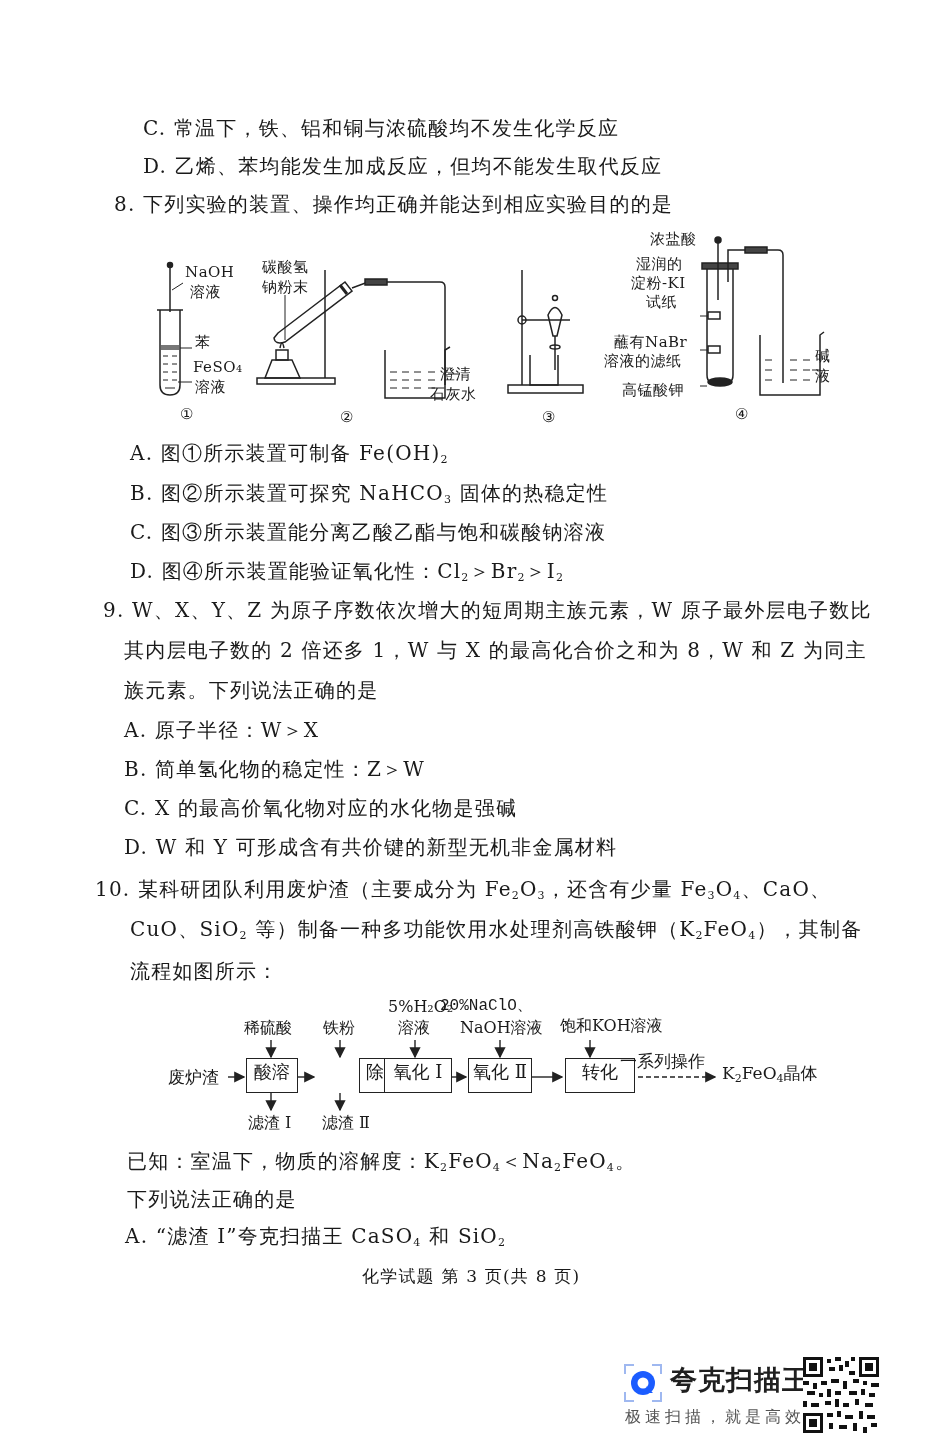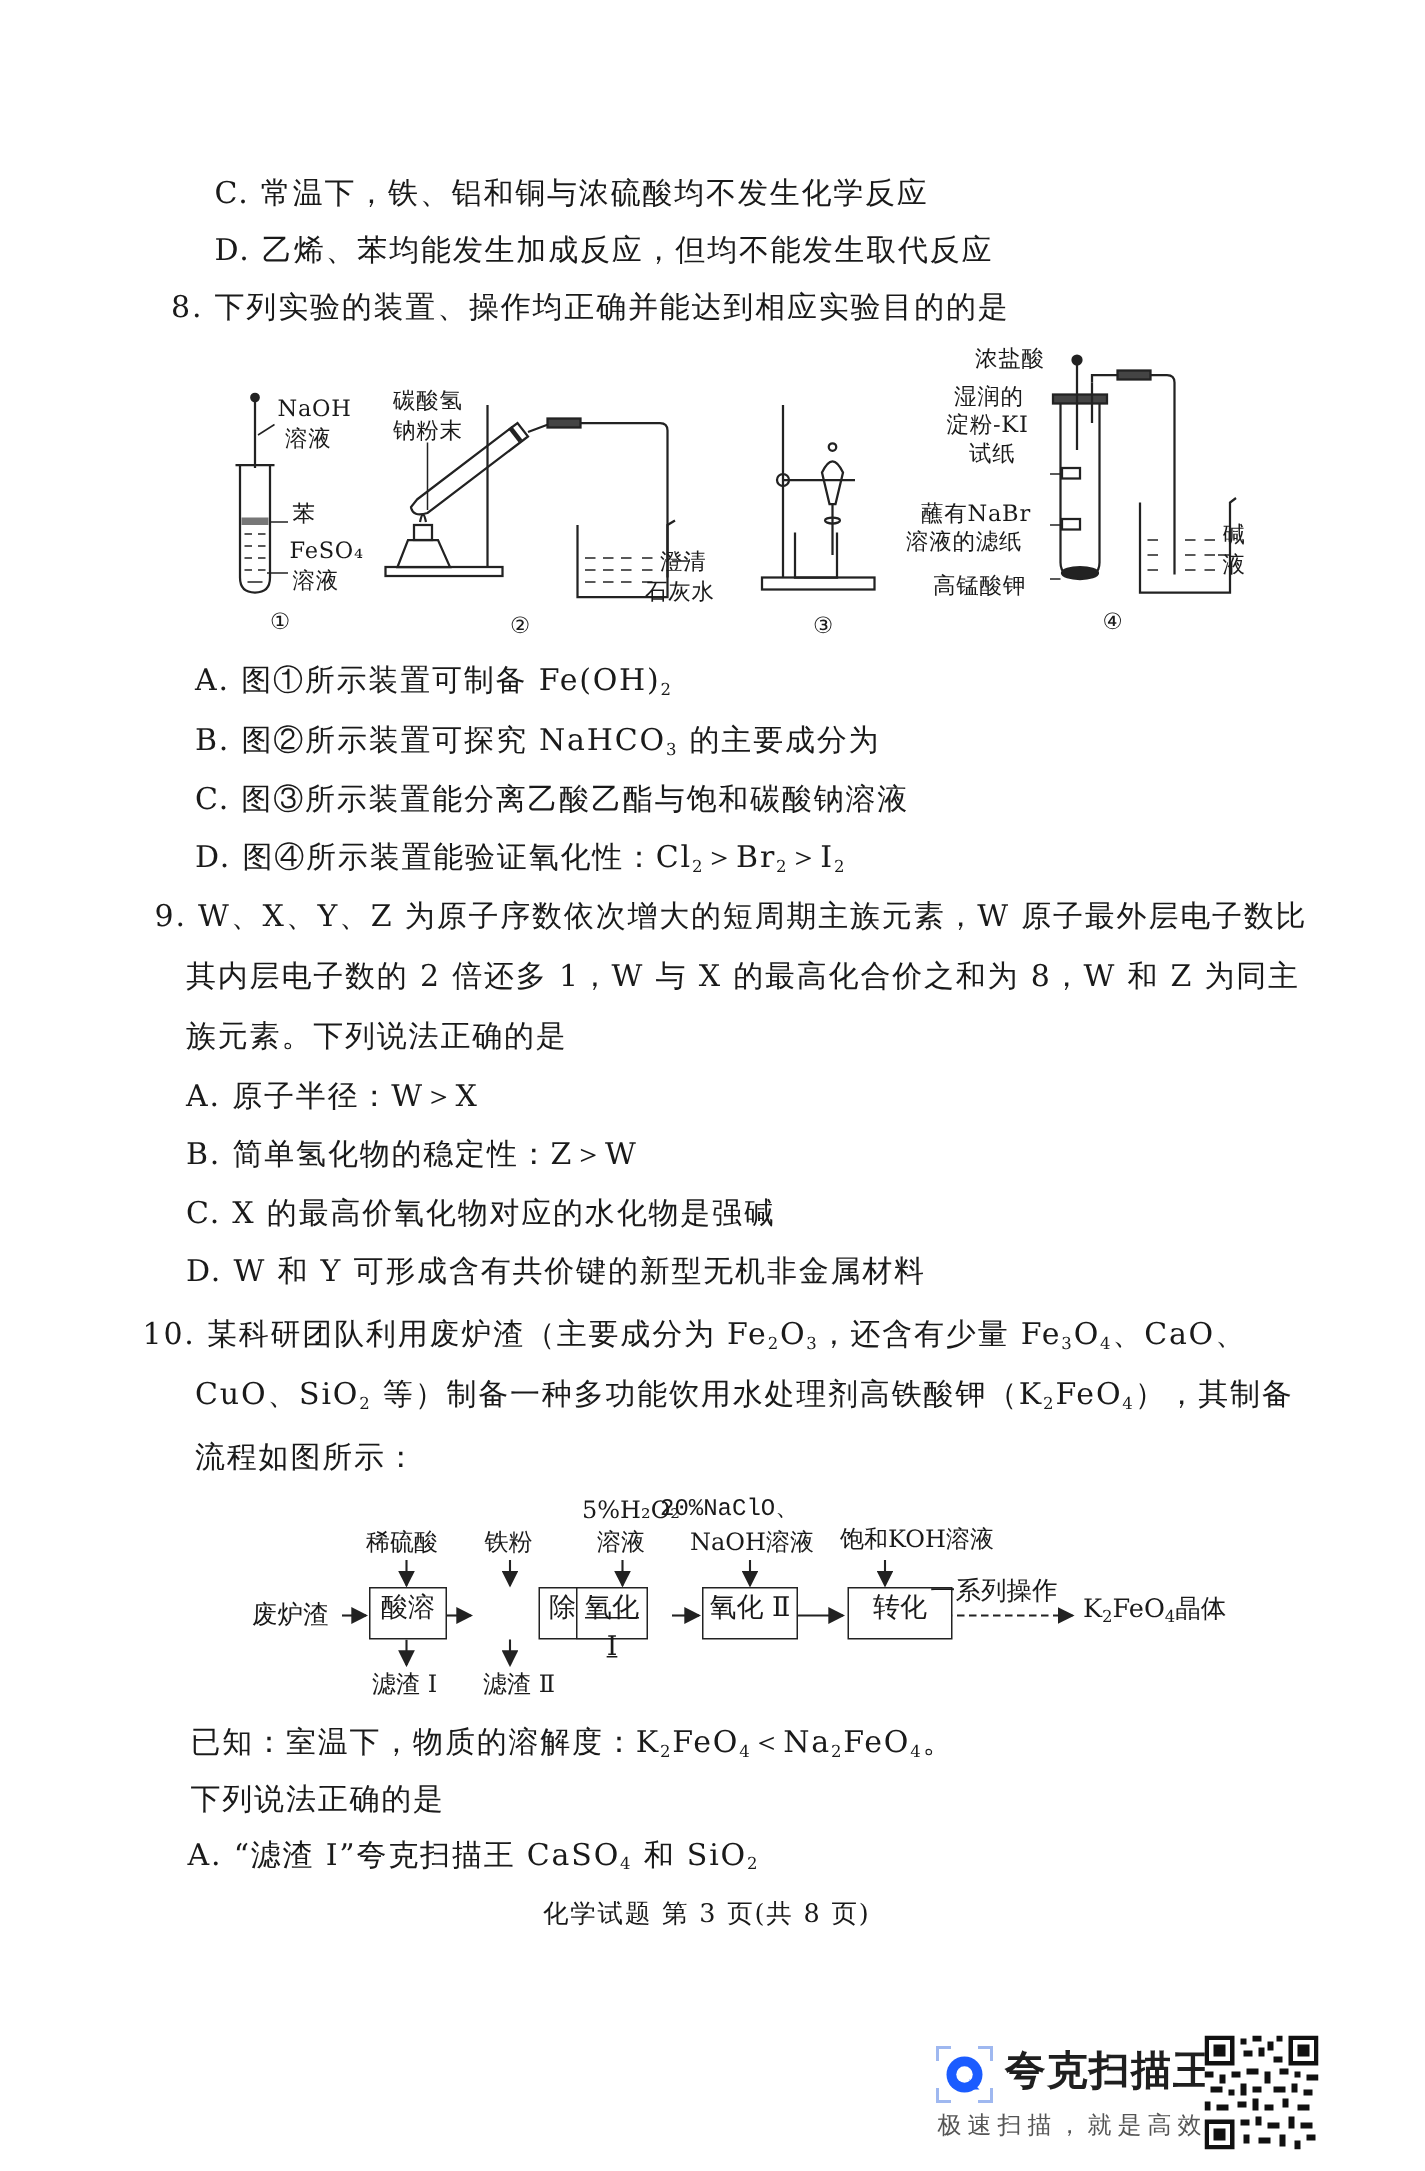--- a/index.html
+++ b/index.html
@@ -157,21 +157,21 @@
 <div class="line small" style="left:604px; top:352px;">溶液的滤纸</div>
 <div class="line small" style="left:622px; top:381px;">高锰酸钾</div>
 <div class="line small" style="left:815px; top:347px;">碱</div>
 <div class="line small" style="left:815px; top:367px;">液</div>
 <div class="line small" style="left:735px; top:405px;">④</div>
 
 <div class="line" style="left:130px; top:440px;">
   <span>A. 图①所示装置可制备 Fe(OH)</span><sub>2</sub>
 </div>
 <div class="line" style="left:130px; top:480px;">
-  <span>B. 图②所示装置可探究 NaHCO</span><sub>3</sub><span> 的主要成分为</span>
+  <span>B. 图②所示装置可探究 NaHCO</span><sub>3</sub><span> 固体的热稳定性</span>
 </div>
 <div class="line" style="left:130px; top:519px;">C. 图③所示装置能分离乙酸乙酯与饱和碳酸钠溶液</div>
 <div class="line" style="left:130px; top:558px;">
   <span>D. 图④所示装置能验证氧化性：Cl</span><sub>2</sub><span>＞Br</span><sub>2</sub><span>＞I</span><sub>2</sub>
 </div>
 
 <div class="line" style="left:103px; top:597px;">9. W、X、Y、Z 为原子序数依次增大的短周期主族元素，W 原子最外层电子数比</div>
 <div class="line" style="left:124px; top:637px;">其内层电子数的 2 倍还多 1，W 与 X 的最高化合价之和为 8，W 和 Z 为同主</div>
 <div class="line" style="left:124px; top:677px;">族元素。下列说法正确的是</div>
 <div class="line" style="left:124px; top:717px;">A. 原子半径：W＞X</div>
@@ -207,21 +207,21 @@
     <line x1="590" y1="1040" x2="590" y2="1057" marker-end="url(#ah)"></line>
     <line x1="271" y1="1093" x2="271" y2="1110" marker-end="url(#ah)"></line>
     <line x1="340" y1="1093" x2="340" y2="1110" marker-end="url(#ah)"></line>
   </g>
 </svg>
 
 <div class="flow-label" style="left:168px; top:1068px; font-size:17px;">废炉渣</div>
 
 <div class="flow-box" style="left:246px; top:1058px; width:52px; height:35px;"><span>酸溶</span></div>
 <div class="flow-box" style="left:316px; top:1058px; width:50px; height:35px;margin-left:43px;"><span>除杂</span></div>
-<div class="flow-box" style="left:384px; top:1058px; width:48px; height:35px;text-decoration:underline;"><span>氧化 Ⅰ</span></div>
+<div class="flow-box" style="left:384px; top:1058px; width:68px; height:35px;"><span>氧化 Ⅰ</span></div>
 <div class="flow-box" style="left:468px; top:1058px; width:64px; height:35px;"><span>氧化 Ⅱ</span></div>
 <div class="flow-box" style="left:565px; top:1058px; width:70px; height:35px;"><span>转化</span></div>
 
 <div class="flow-label" style="left:244px; top:1018px;">稀硫酸</div>
 <div class="flow-label" style="left:323px; top:1018px;">铁粉</div>
 <div class="flow-label" style="left:388px; top:997px;">5%H₂O₂</div>
 <div class="flow-label" style="left:398px; top:1018px;">溶液</div>
 <div class="flow-label" style="left:440px; top:997px;font-family:Liberation Mono, monospace;">20%NaClO、</div>
 <div class="flow-label" style="left:460px; top:1018px;">NaOH溶液</div>
 <div class="flow-label" style="left:560px; top:1016px;">饱和KOH溶液</div>

